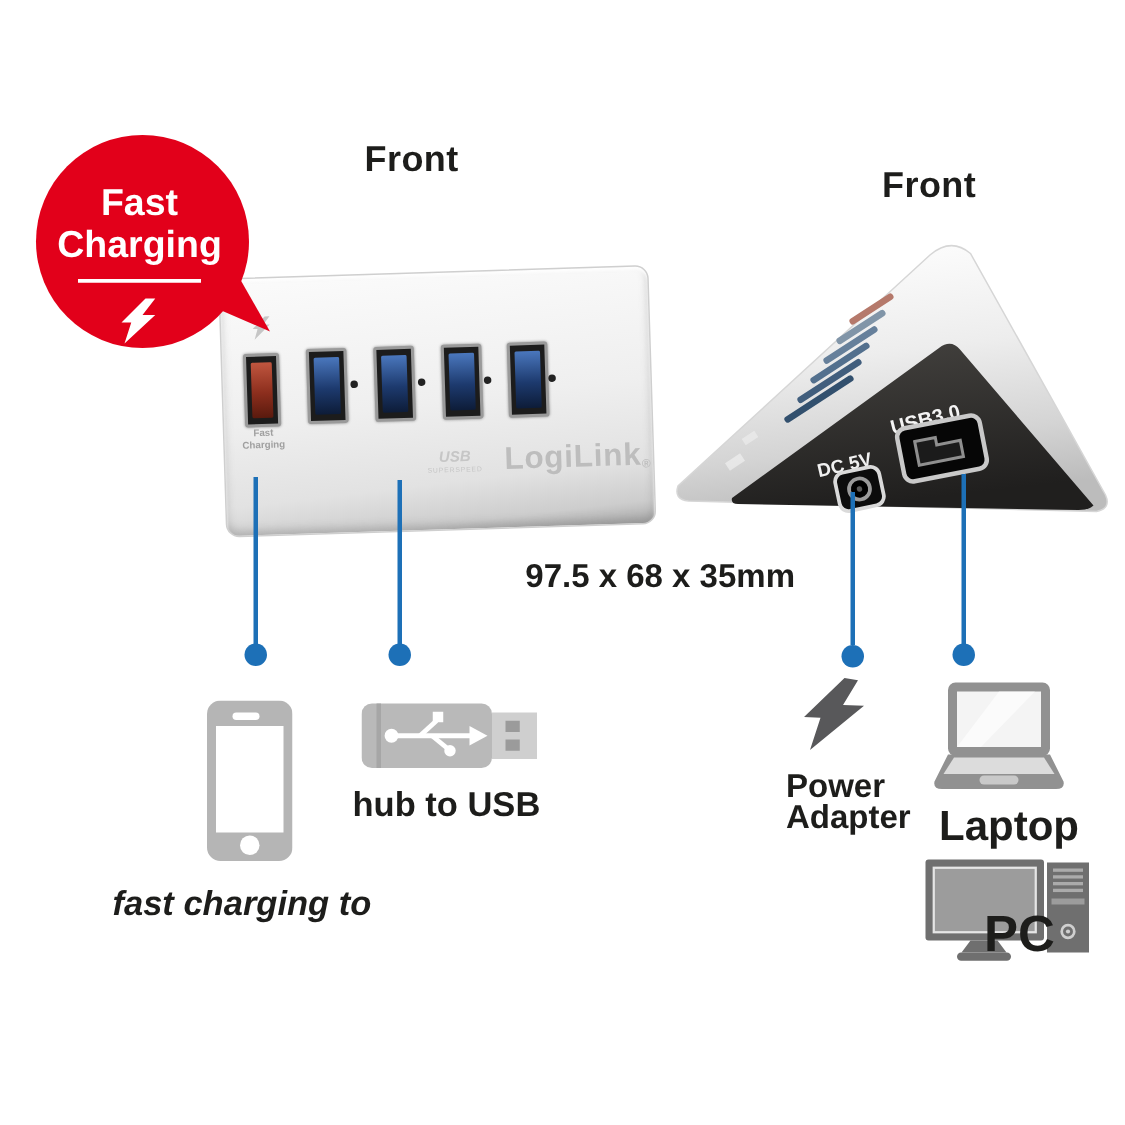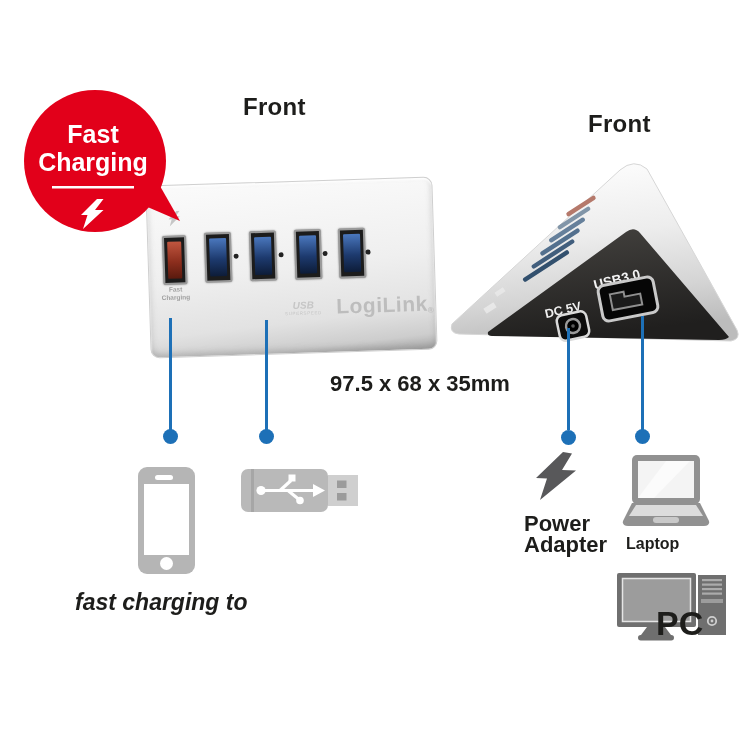--- a/index.html
+++ b/index.html
@@ -7,21 +7,21 @@
     width:750px;height:750px;position:relative;overflow:hidden;
     background:#ffffff;
     font-family:"Liberation Sans", sans-serif;
     color:#1d1d1b;
   }
 
   
   .view-label{position:absolute;font-size:24px;font-weight:bold;letter-spacing:.3px;}
   #front-label{left:243px;top:93px;}
   #side-label{left:588px;top:110px;}
-  #dim-label{position:absolute;left:310px;top:371px;width:220px;text-align:center;
+  #dim-label{position:absolute;left:310px;top:371px;width:220px;text-align:right;
              font-size:22px;font-weight:bold;}
 
   
   #front-device{
     position:absolute;left:148px;top:181px;width:285px;height:171px;
     border-radius:9px;border:1px solid #cfcfcf;
     background:linear-gradient(175deg,#fbfbfb 0%,#efefef 50%,#e2e2e2 78%,#cdcdcd 92%,#a9a9a9 100%);
     transform:rotate(-1.8deg);
     box-shadow:inset 0 2px 2px rgba(255,255,255,.9), inset 0 -3px 6px rgba(110,110,110,.35);
   }
@@ -41,21 +41,21 @@
 
   
   .callout-line{position:absolute;width:3px;background:#1d70b7;z-index:6;}
   .callout-dot{position:absolute;width:15px;height:15px;border-radius:50%;background:#1d70b7;z-index:6;}
 
   
   .caption{position:absolute;font-weight:bold;color:#1d1d1b;}
   #caption-fast{left:75px;top:589px;font-size:23px;line-height:26px;font-style:italic;}
   #caption-hub{left:235px;top:525px;font-size:23px;line-height:23px;}
   #caption-power{left:524px;top:513px;font-size:22px;line-height:21px;}
-  #caption-laptop{left:626px;top:535px;font-size:16px;text-align:right;}
+  #caption-laptop{left:626px;top:535px;font-size:28px;text-align:right;}
   #caption-pc{left:656px;top:604px;font-size:34px;}
 
   svg{display:block;}
   .svgabs{position:absolute;}
 </style>
 </head>
 <body>
 
 <div class="view-label" id="front-label">Front</div>
 <div class="view-label" id="side-label">Front</div>
@@ -211,20 +211,21 @@
   <rect x="86" y="10" width="20" height="2.2" fill="#ababab"></rect>
   <rect x="86" y="14.5" width="20" height="2.2" fill="#ababab"></rect>
   <rect x="86" y="19" width="20" height="2.2" fill="#ababab"></rect>
   <rect x="86" y="23.5" width="20" height="2.2" fill="#ababab"></rect>
   <rect x="85" y="30" width="22" height="4" fill="#9c9c9c"></rect>
   <circle cx="96" cy="52" r="4.2" fill="none" stroke="#cfcfcf" stroke-width="1.8"></circle>
   <circle cx="96" cy="52" r="1.4" fill="#cfcfcf"></circle>
 </svg>
 
 <div class="caption" id="caption-hub">
+  <div>hub to USB</div>
 </div>
 <div class="caption" id="caption-fast">
   <div>fast charging to</div>
 </div>
 <div class="caption" id="caption-power">
   <div>Power</div>
   <div>Adapter</div>
 </div>
 <div class="caption" id="caption-laptop">Laptop</div>
 <div class="caption" id="caption-pc">PC</div>

